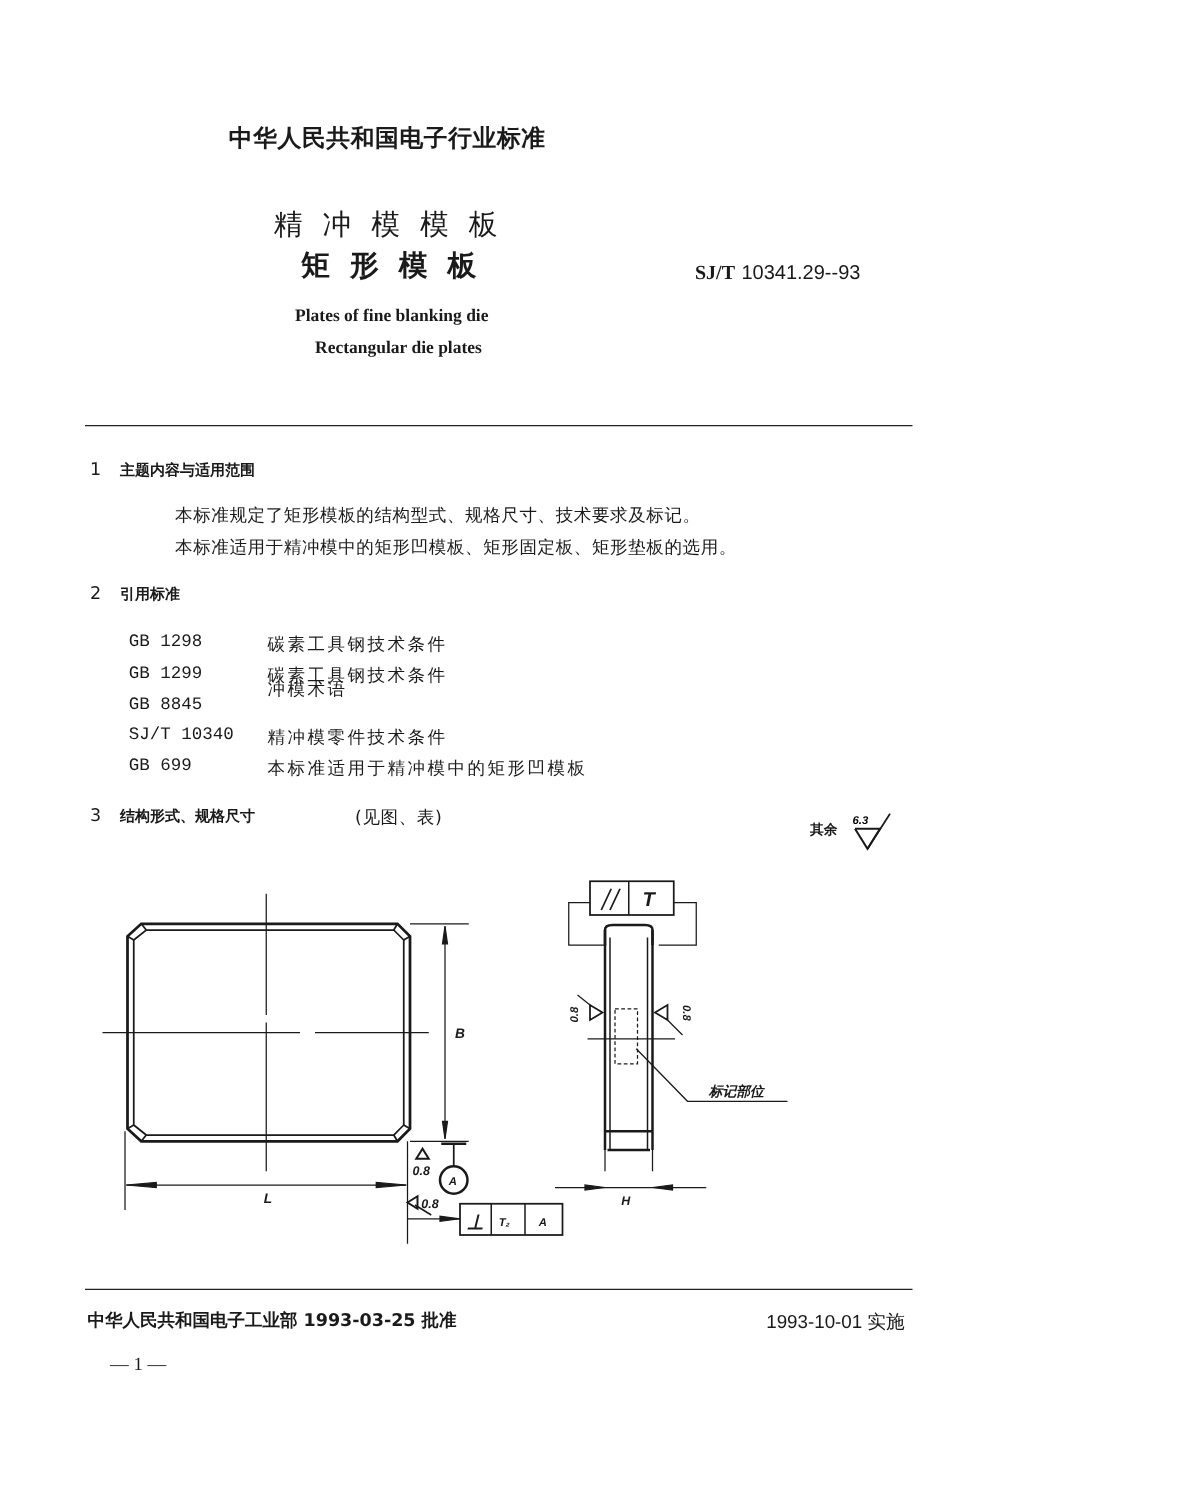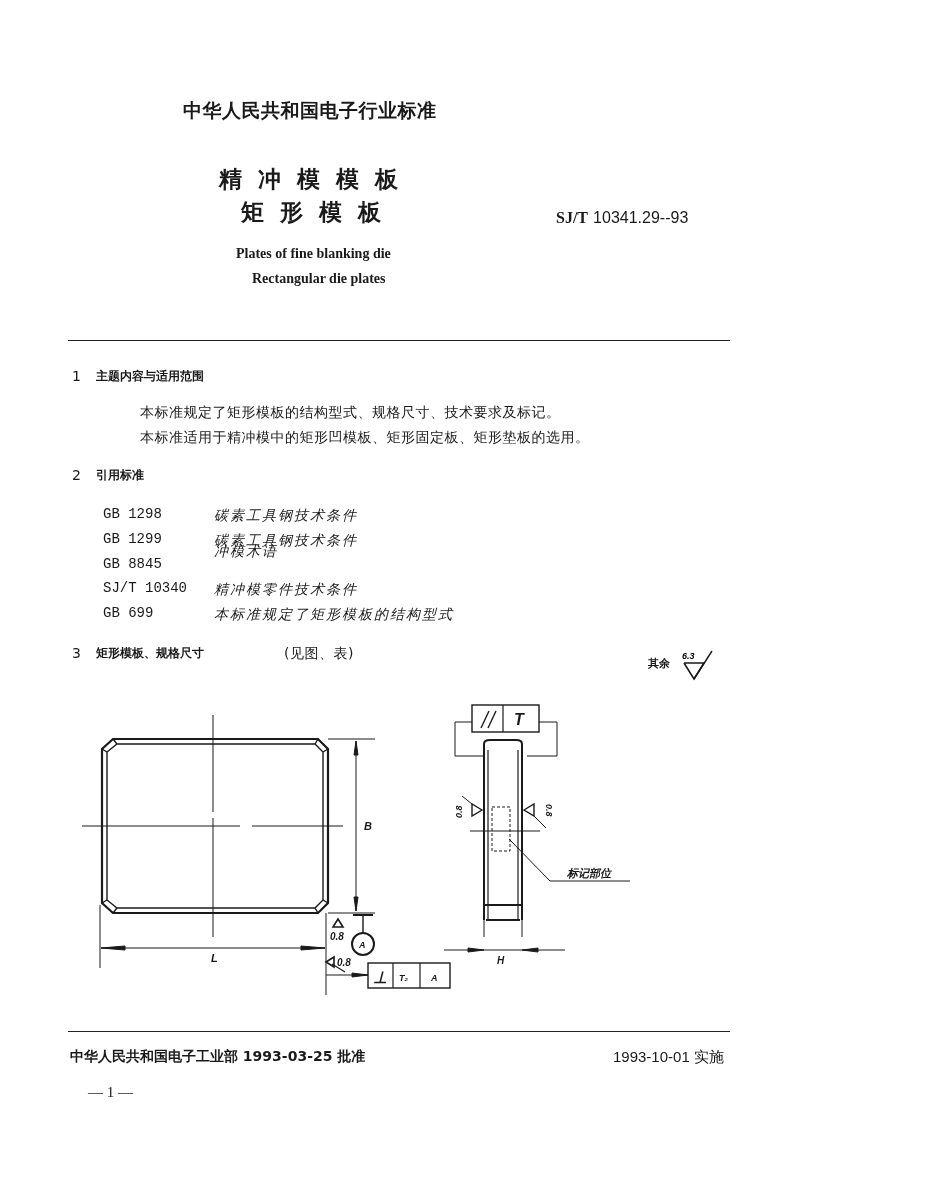--- a/index.html
+++ b/index.html
@@ -1,32 +1,32 @@
 <!DOCTYPE html>
 <html><head>
 <meta charset="utf-8">
 <style>
   html, body { margin: 0; padding: 0; background: #ffffff; }
   body { width: 950px; height: 1199px; position: relative; overflow: hidden;
          font-family: "DejaVu Sans", sans-serif; color: #1a1a1a; }
   .abs { position: absolute; white-space: nowrap; }
   .std-org { left: 183px; top: 98px; font-size: 19px; font-weight: bold; letter-spacing: 0.5px; }
-  .title1 { left: 219px; top: 164px; font-size: 23px; font-weight: bold; letter-spacing: 16px; }
+  .title1 { left: 219px; top: 164px; font-size: 23px; font-weight: normal; letter-spacing: 16px; }
   .title2 { left: 241px; top: 197px; font-size: 23px; font-weight: bold; letter-spacing: 16px; }
   .std-code { left: 556px; top: 208px; font-size: 16px; }
   .std-code .pre { font-family: "Liberation Serif", serif; font-weight: bold; }
   .std-code .num { font-family: "Liberation Sans", sans-serif; }
   .en1 { left: 236px; top: 246px; font-family: "Liberation Serif", serif; font-weight: bold; font-size: 14px; text-align: center; }
   .en2 { left: 252px; top: 271px; font-family: "Liberation Serif", serif; font-weight: bold; font-size: 14px; }
   .rule { position: absolute; left: 68px; width: 662px; height: 0; border-top: 1.5px solid #222; }
   .sec-num { font-size: 14px; }
   .sec-title { font-size: 12px; font-weight: bold; }
   .body-text { font-size: 14px; letter-spacing: 0.5px; margin-left: 36px; }
   .ref-code { font-family: Liberation Mono, monospace; font-size: 14px; }
-  .ref-title { font-family: "DejaVu Serif", serif; font-size: 14px; letter-spacing: 2px; font-style: italic; }
+  .ref-title { font-family: "DejaVu Serif", serif; font-size: 14px; letter-spacing: 2px; }
   .footer-l { left: 70px; top: 1048px; font-size: 14px; font-weight: bold; }
   .footer-r { left: 613px; top: 1048px; font-size: 15px; font-family: "Liberation Sans", sans-serif; }
   .page-num { left: 88px; top: 1084px; font-family: "Liberation Serif", serif; font-size: 15px; }
   svg text { font-family: "Liberation Sans", sans-serif; font-style: italic; font-weight: bold; }
 </style>
 </head>
 <body>
 
 <div class="abs std-org">中华人民共和国电子行业标准</div>
 <div class="abs title1">精冲模模板</div>
@@ -50,24 +50,24 @@
 
 <div class="abs ref-code" style="left:103px; top:506px;">GB 1298</div>
 <div class="abs ref-title" style="left:214px; top:507px;">碳素工具钢技术条件</div>
 <div class="abs ref-code" style="left:103px; top:531px;">GB 1299</div>
 <div class="abs ref-title" style="left:214px; top:532px;">碳素工具钢技术条件</div>
 <div class="abs ref-code" style="left:103px; top:556px;">GB 8845</div>
 <div class="abs ref-title" style="left:214px; top:543px;">冲模术语</div>
 <div class="abs ref-code" style="left:103px; top:580px;">SJ/T 10340</div>
 <div class="abs ref-title" style="left:214px; top:581px;">精冲模零件技术条件</div>
 <div class="abs ref-code" style="left:103px; top:605px;">GB 699</div>
-<div class="abs ref-title" style="left:214px; top:606px;">本标准规定了矩形模板的结构型式</div>
+<div class="abs ref-title" style="left:214px; top:606px;">本标准适用于精冲模中的矩形凹模板</div>
 
 <div class="abs sec-num" style="left:72px; top:645px;">3</div>
-<div class="abs sec-title" style="left:96px; top:645px;">矩形模板、规格尺寸</div>
+<div class="abs sec-title" style="left:96px; top:645px;">结构形式、规格尺寸</div>
 <div class="abs body-text" style="left:248px; top:645px;">(见图、表)</div>
 
 <div class="abs" style="left:648px; top:656px; font-size:11px; font-weight:bold;">其余</div>
 <svg class="abs" style="left:676px; top:645px;" width="44" height="40">
   <polyline points="8,18 18,34 28,18 8,18" fill="none" stroke="#1a1a1a" stroke-width="1.6"></polyline>
   <line x1="18" y1="34" x2="36" y2="6" stroke="#1a1a1a" stroke-width="1.4"></line>
   <text x="6" y="14" font-size="9" font-style="normal">6.3</text>
 </svg>
 
 <svg class="abs" style="left:0; top:700px;" width="950" height="310">

